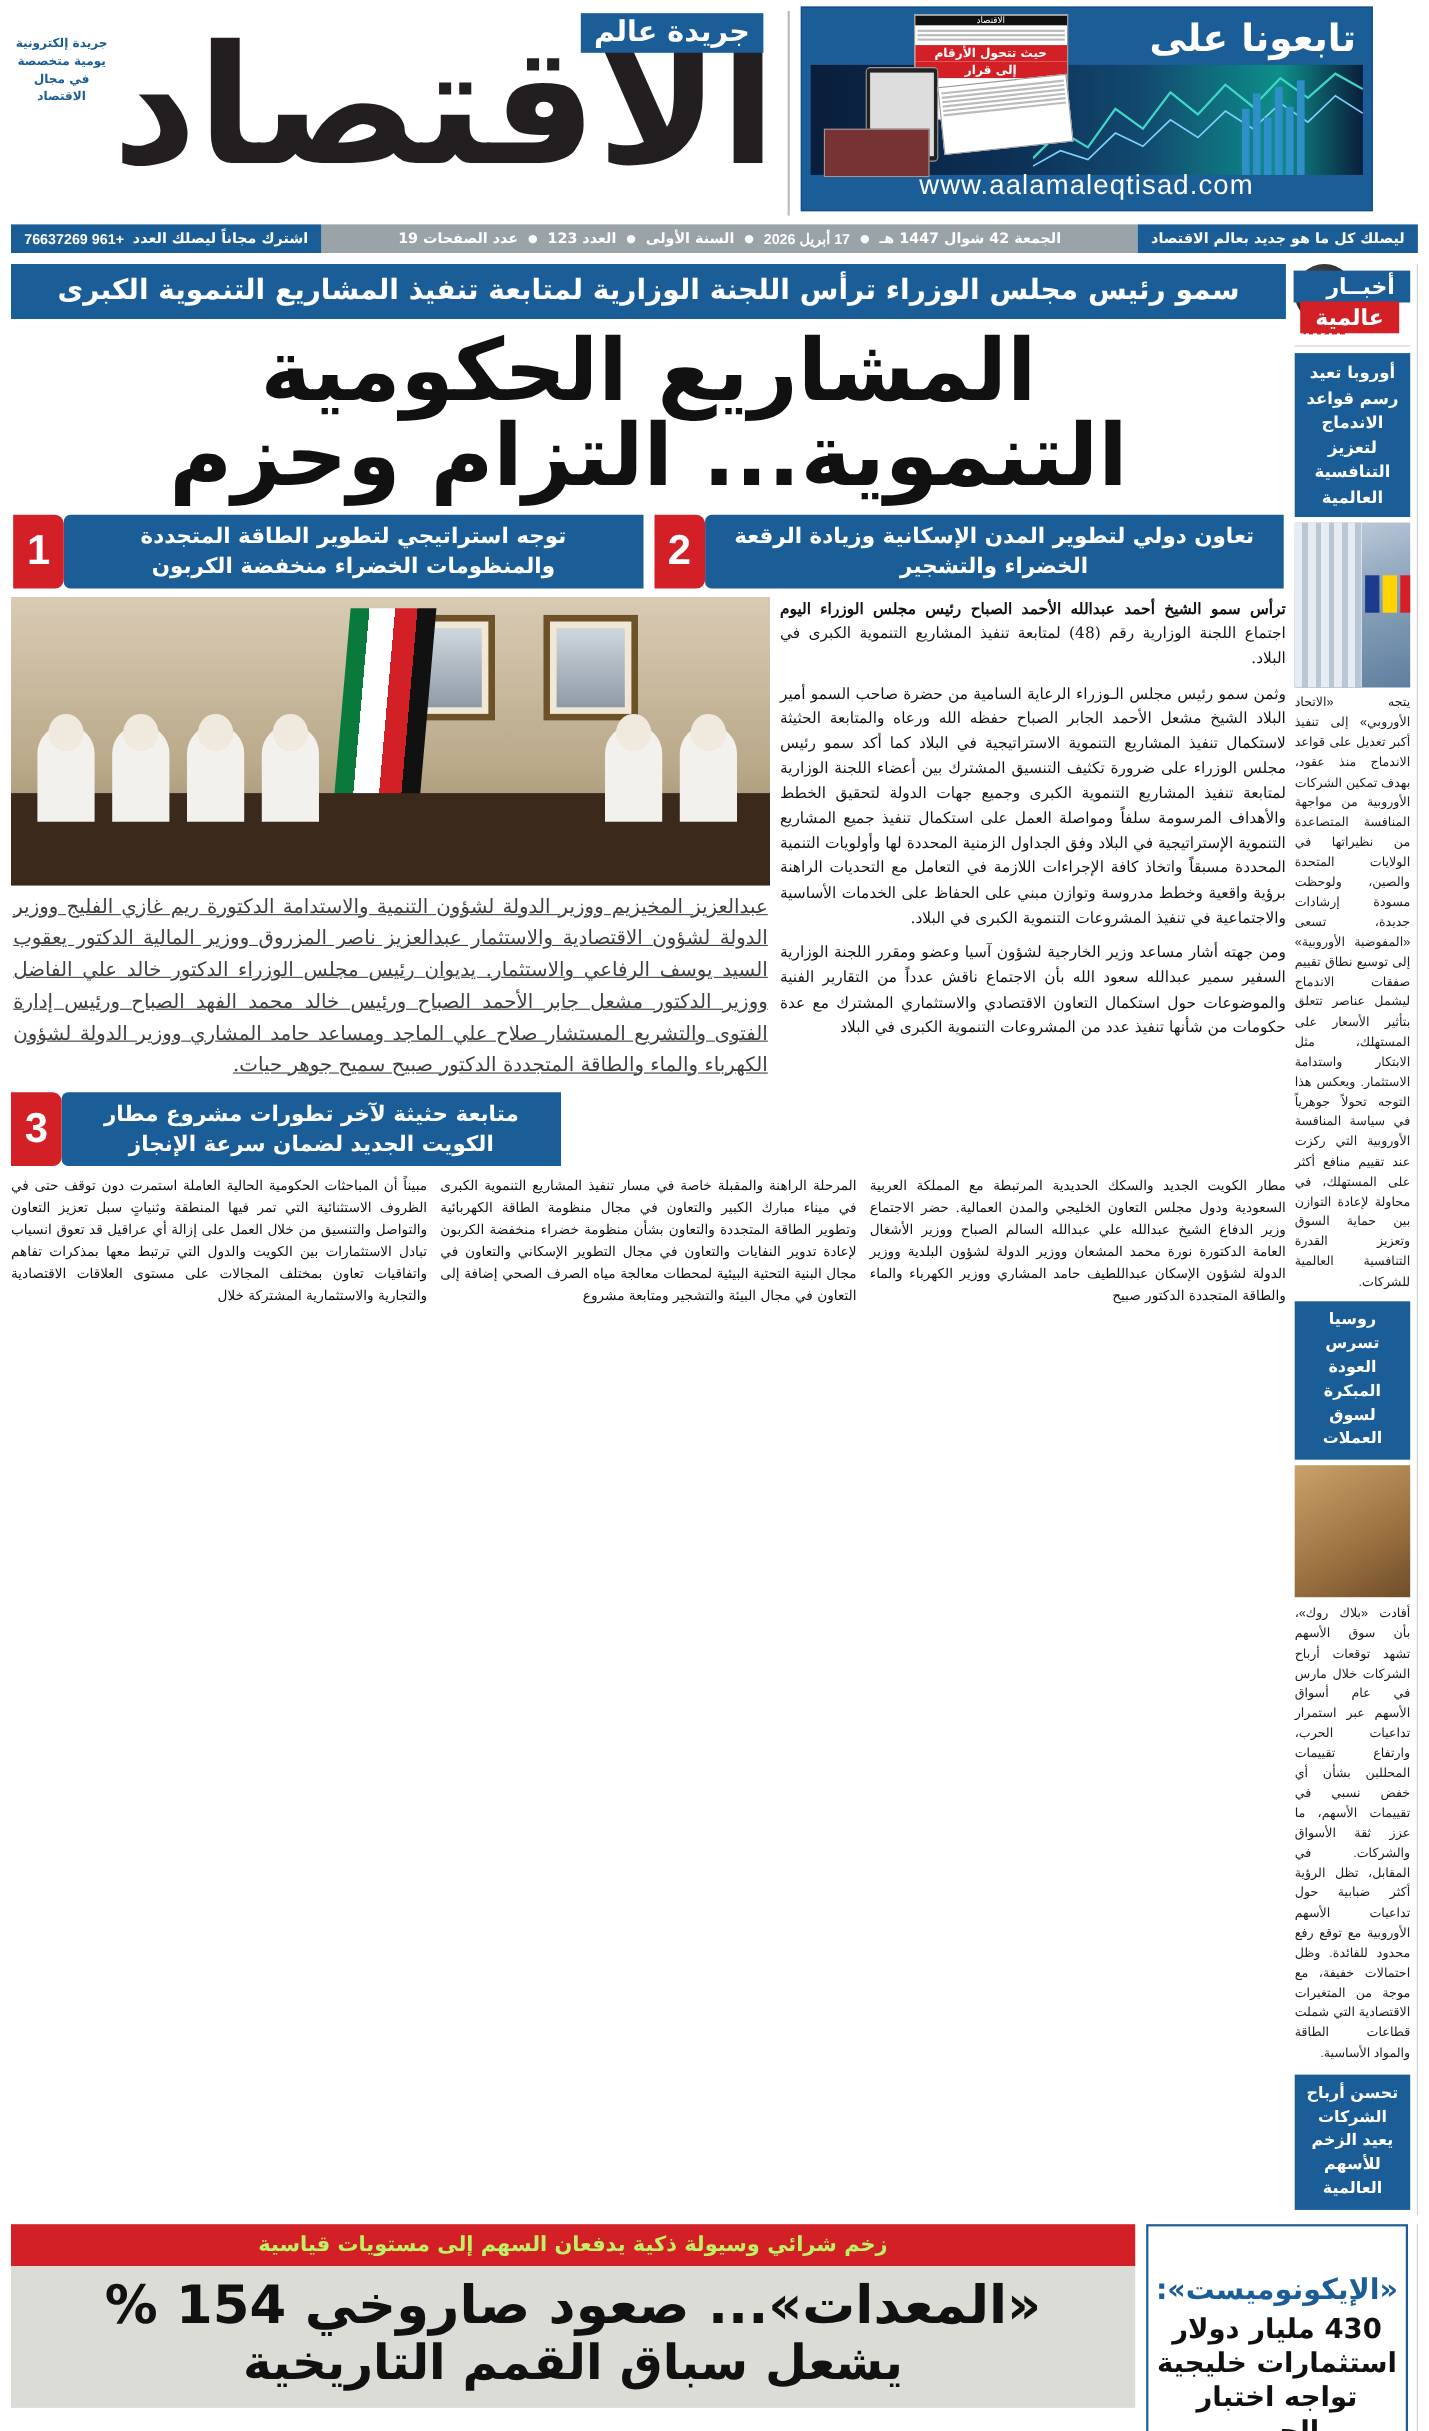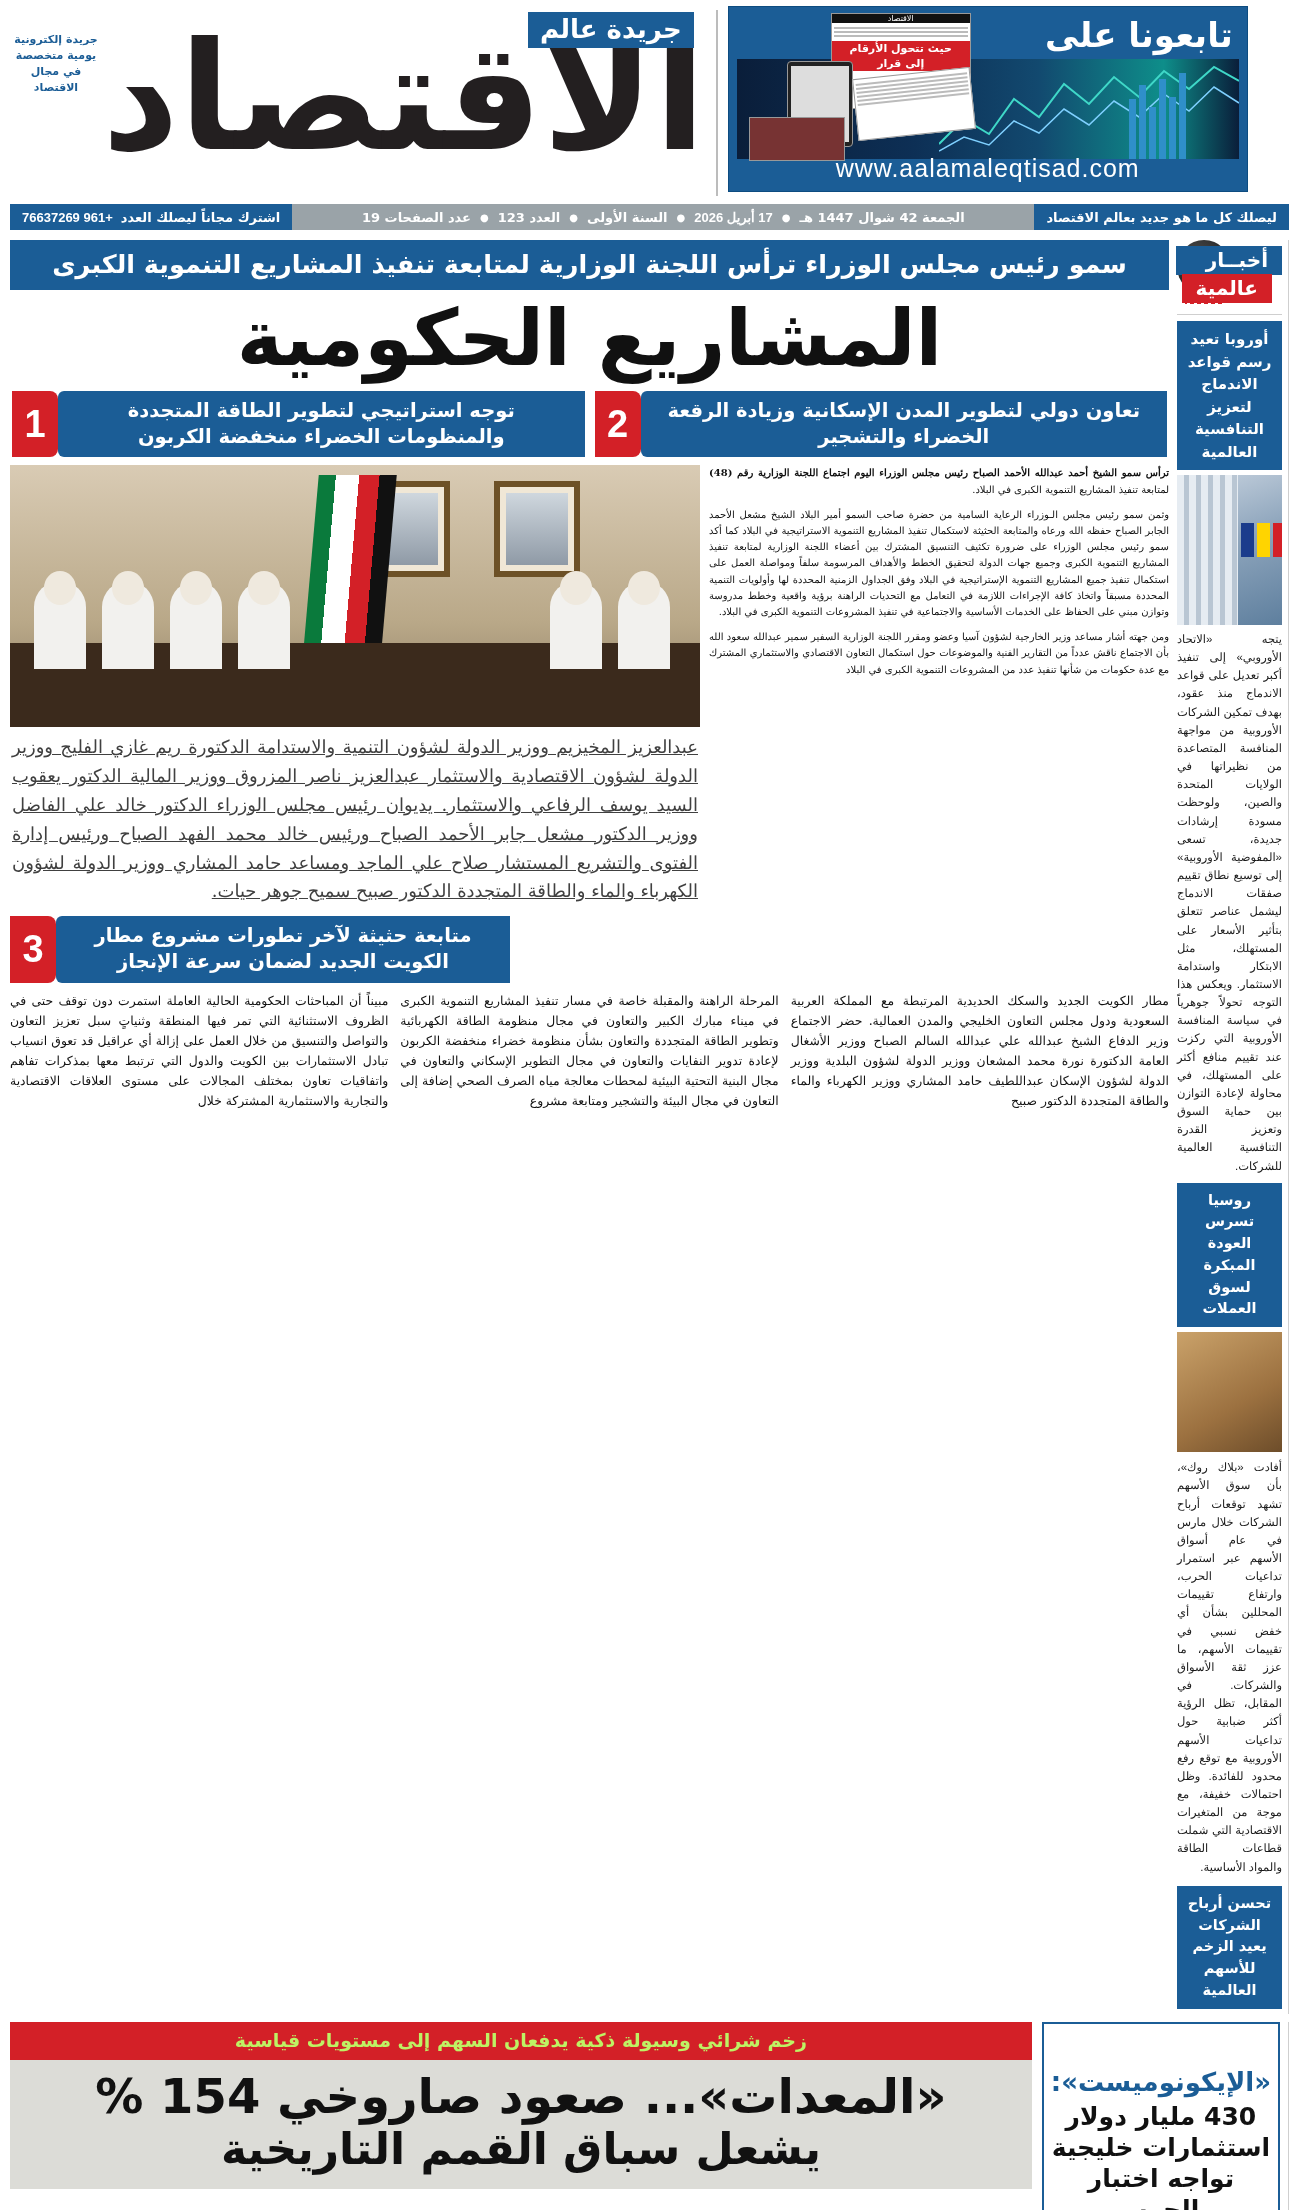--- a/index.html
+++ b/index.html
@@ -119,21 +119,21 @@
   .ph-frame .face { position:absolute; inset:6px; background:linear-gradient(180deg,#cfd7de,#8f9aa6); }
   .ph-flag { position:absolute; top:10px; left:300px; width:78px; height:200px;
              background:linear-gradient(90deg,#0a7a3c 0 22%,#ffffff 22% 52%,#d32027 52% 78%,#111 78% 100%); transform:skewX(-5deg); }
   .ph-table { position:absolute; bottom:0; left:0; right:0; height:84px; background:#3b2a1c; }
   .ph-person { position:absolute; bottom:58px; width:52px; height:88px; border-radius:26px 26px 0 0;
                background:#f2f1ee; }
   .ph-person .head { position:absolute; top:-10px; left:10px; width:32px; height:34px;
                      border-radius:50%; background:#efe9de; }
   .ph-caption { font-size:18px; line-height:1.6; padding:6px 2px 0; color:#404040;
                 font-family:"DejaVu Serif","Liberation Serif",serif; text-align:justify;text-decoration:underline; }
-  .artcol { flex:1; font-size:10px; line-height:1.62; text-align:justify;
+  .artcol { flex:1; font-size:14px; line-height:1.62; text-align:justify;
             color:#111; font-family:"DejaVu Serif","Liberation Serif",serif; }
   .artcol p { margin-bottom:9px; }
   .artcol p:first-child::first-line { font-weight:bold; }
 
   
   .numrow3 { display:flex; flex-direction:row-reverse; margin:10px 0 8px; }
   .numrow3 .numitem { flex:0 0 500px; }
 
   
   .tri { display:flex; flex-direction:row-reverse; gap:12px; margin-top:4px; }
@@ -241,20 +241,21 @@
   </div>
 
   <div class="content">
 
     <div class="col-main">
 
       <div class="topbanner">سمو رئيس مجلس الوزراء ترأس اللجنة الوزارية لمتابعة تنفيذ المشاريع التنموية الكبرى</div>
 
       <div class="mainhead">
         <div>المشاريع الحكومية</div>
+        <div>التنموية... التزام وحزم</div>
       </div>
 
       <div class="numrow">
         <div class="numitem">
           <div class="numbadge">1</div>
           <div class="numtext">توجه استراتيجي لتطوير الطاقة المتجددة والمنظومات الخضراء منخفضة الكربون</div>
         </div>
         <div class="numitem">
           <div class="numbadge">2</div>
           <div class="numtext">تعاون دولي لتطوير المدن الإسكانية وزيادة الرقعة الخضراء والتشجير</div>

